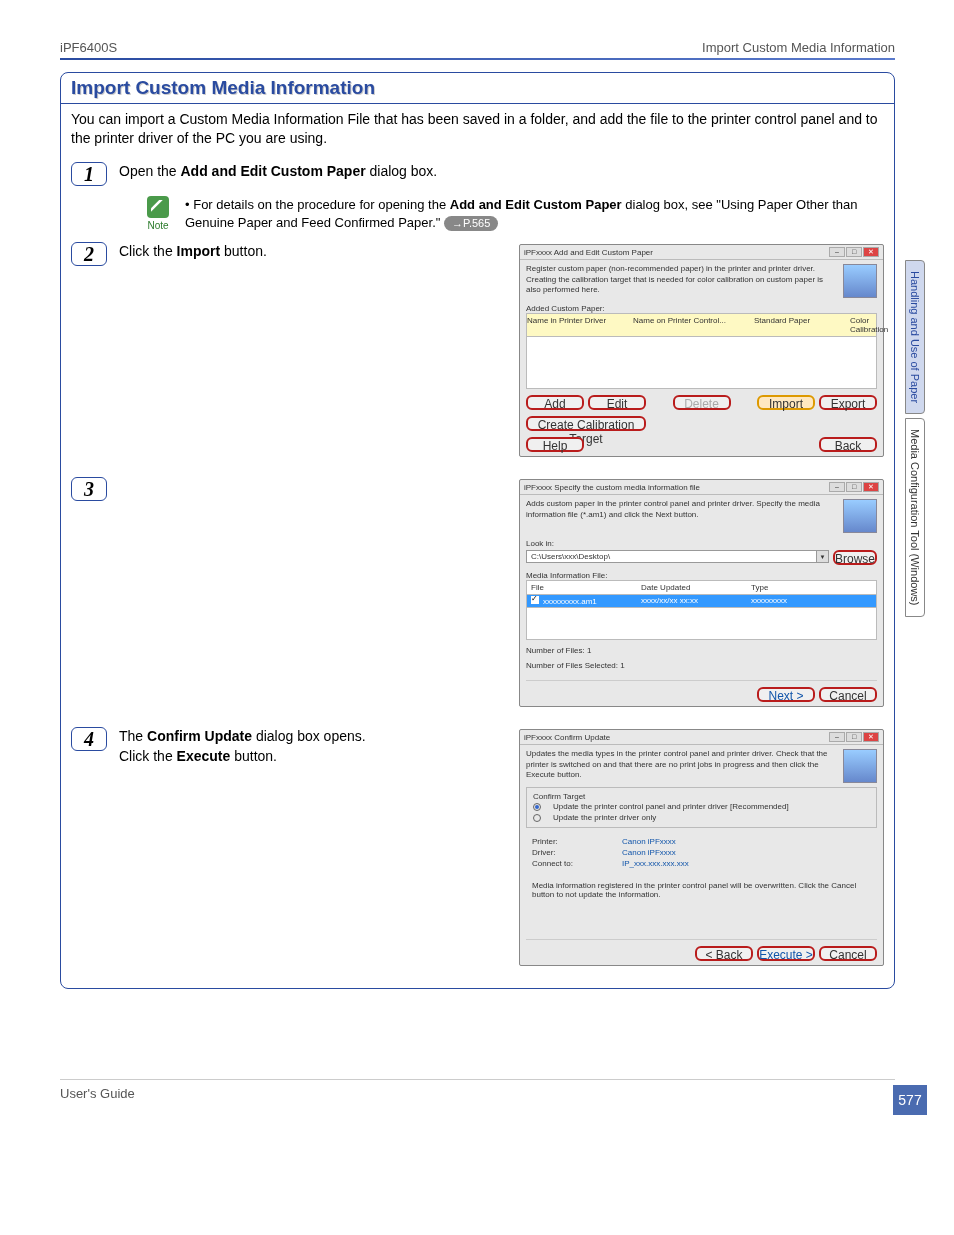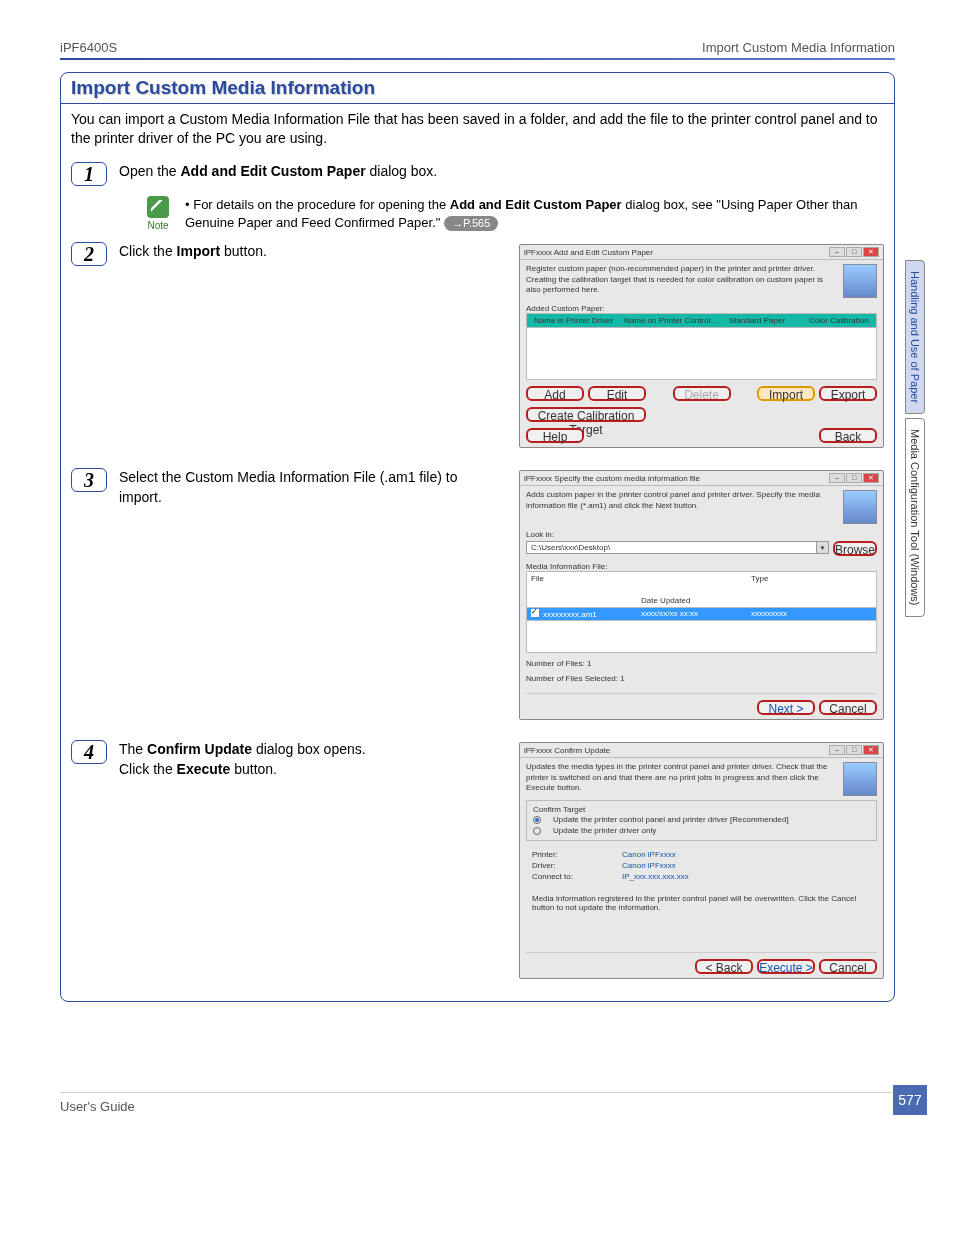--- a/index.html
+++ b/index.html
@@ -160,23 +160,23 @@
     background: linear-gradient(#9cf,#68c);
     border: 1px solid #889;
   }
   .win-section-label {
     margin-top: 6px;
     font-size: 8px;
   }
   .win-table-head {
     display: flex;
     border: 1px solid #bbb;
-    background: #14b8a6;
-    padding: 2px 7px;
-    gap: 0;
+    background: #fef9c3;
+    padding: 2px 0;
+    gap: 16px;
     font-size: 8px;
     color:#333;
   }
   .win-table-head span:nth-child(1){flex:0 0 90px;}
   .win-table-head span:nth-child(2){flex:0 0 105px;}
   .win-table-head span:nth-child(3){flex:0 0 80px;}
   .win-table-head span:nth-child(4){flex:1;}
   .win-table-body {
     height: 52px;
     background:#fff;
@@ -229,21 +229,21 @@
   }
   .file-table-head {
     display:flex;
     border:1px solid #bbb;
     background:#fff;
     padding:2px 4px;
     font-size:8px;
     color:#333;
   }
   .file-table-head span:nth-child(1){flex:0 0 110px;}
-  .file-table-head span:nth-child(2){flex:0 0 110px;margin-top:22px;}
+  .file-table-head span:nth-child(2){flex:0 0 110px;}
   .file-table-head span:nth-child(3){flex:1;}
   .file-row {
     display:flex;
     border:1px solid #bbb;
     border-top:none;
     background:#39f;
     color:#fff;
     padding:1px 4px;
     font-size:8px;
   }
@@ -394,21 +394,20 @@
             <div class="spacer"></div>
             <div class="wbtn">Back</div>
           </div>
         </div>
       </div>
     </div>
 
     <div class="step-flex">
       <div class="step-left">
         <div class="step-num">3</div>
-        <div class="step-text">Select the Custom Media Information File (.am1 file) to import.</div>
       </div>
       <div class="screenshot">
         <div class="win-title">
           <span>iPFxxxx Specify the custom media information file</span>
           <div class="win-ctrls">
             <div class="wctrl">–</div>
             <div class="wctrl">□</div>
             <div class="wctrl close">✕</div>
           </div>
         </div>

